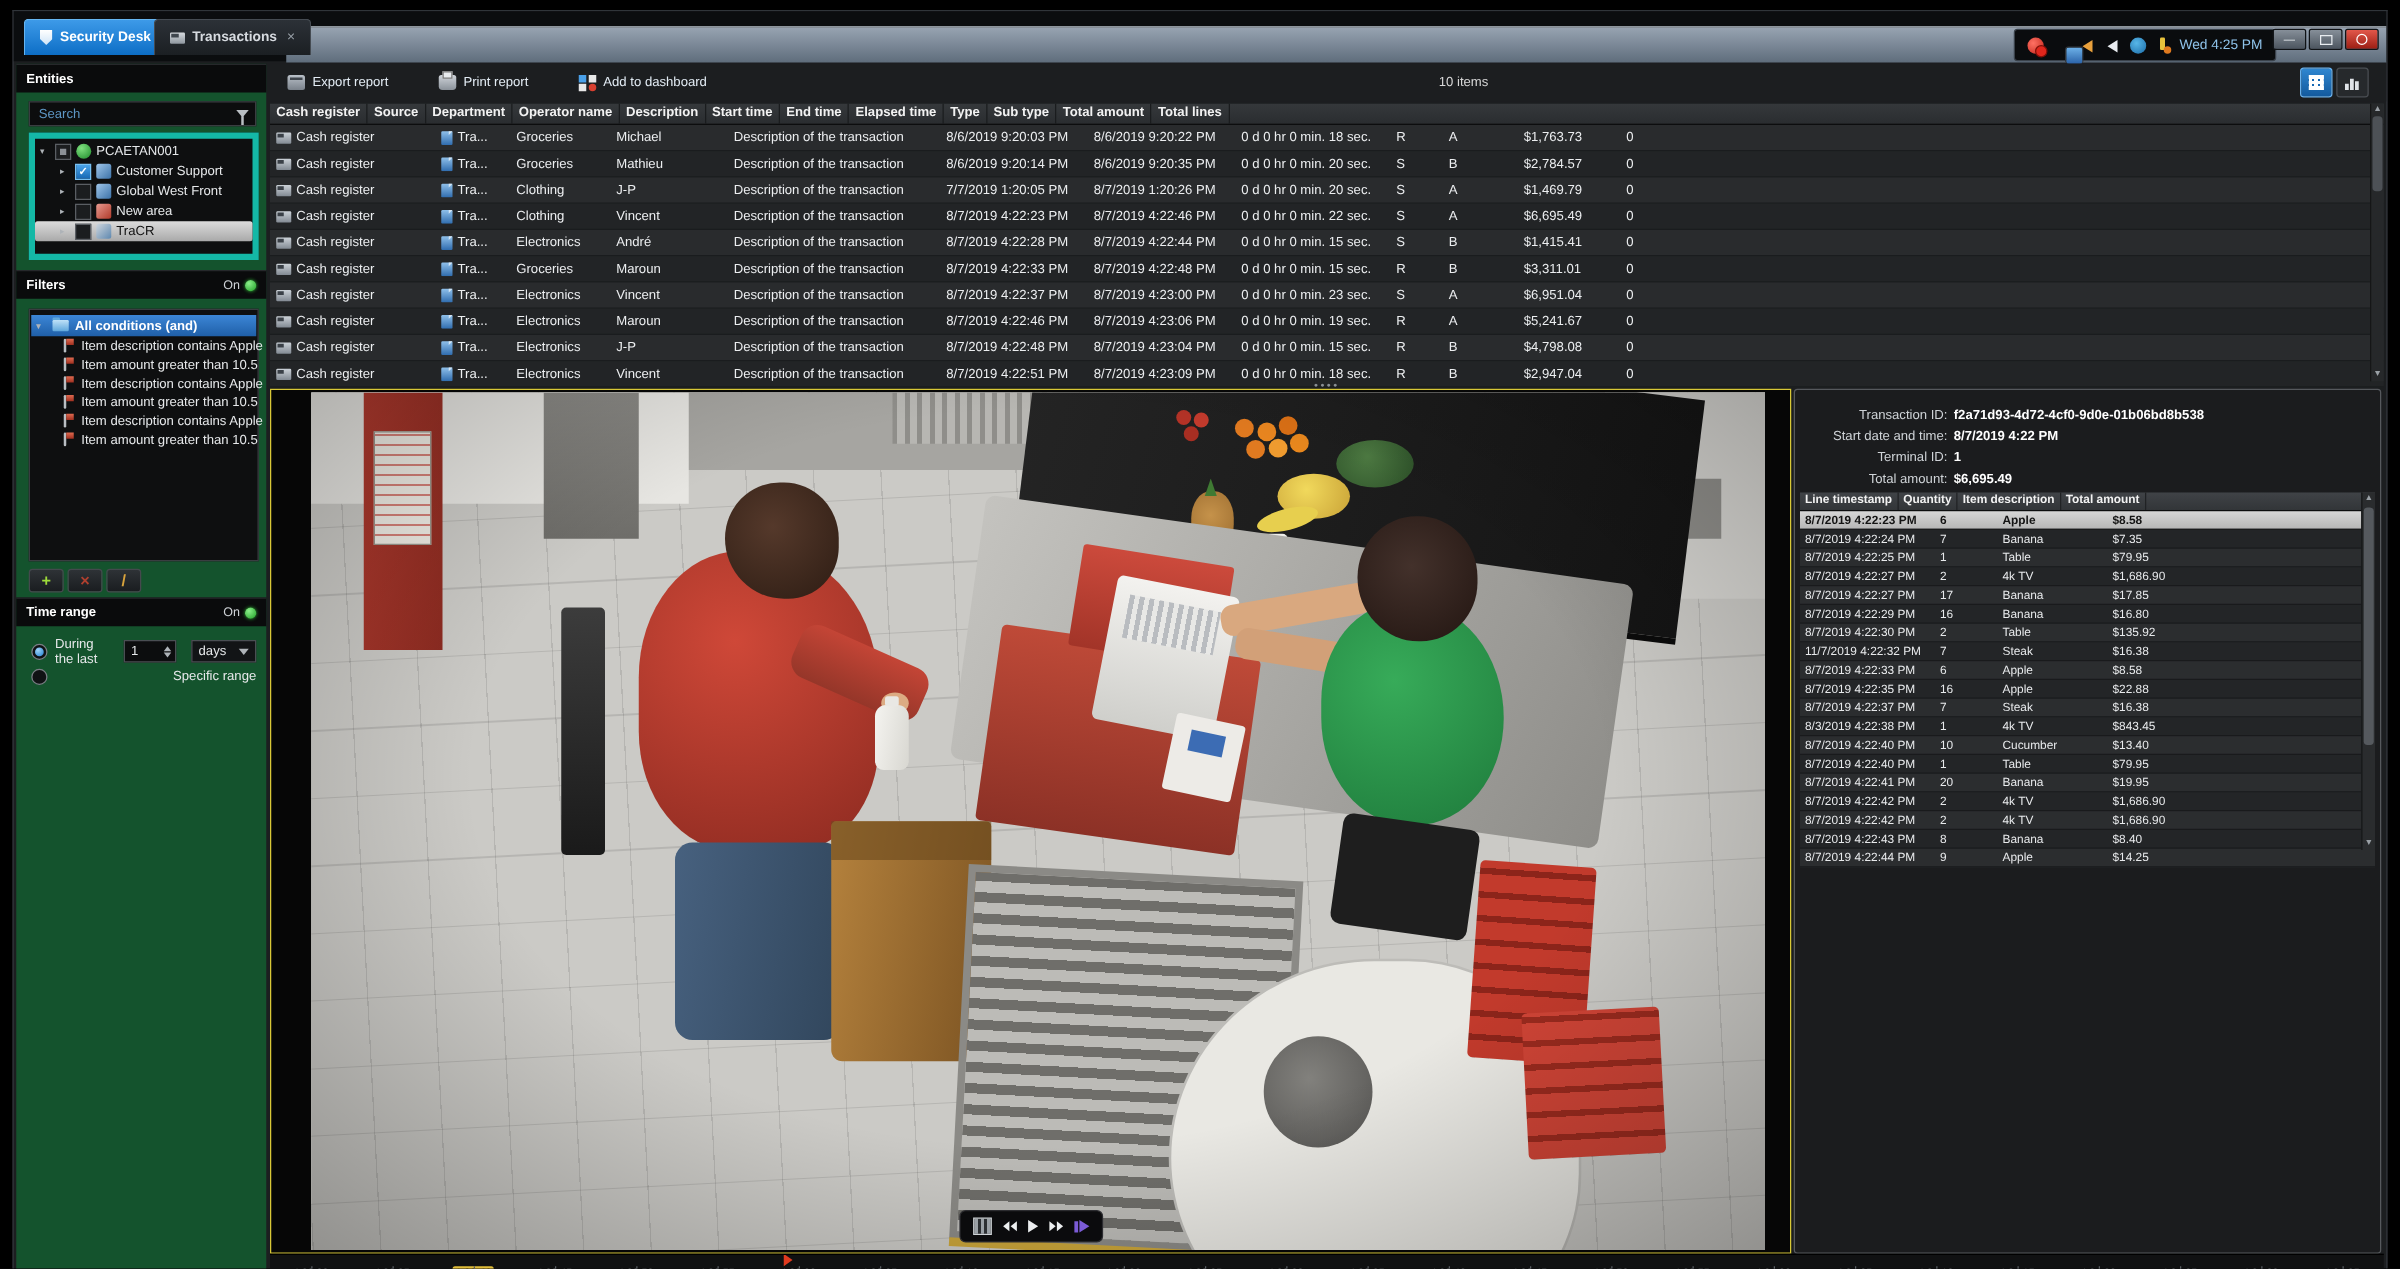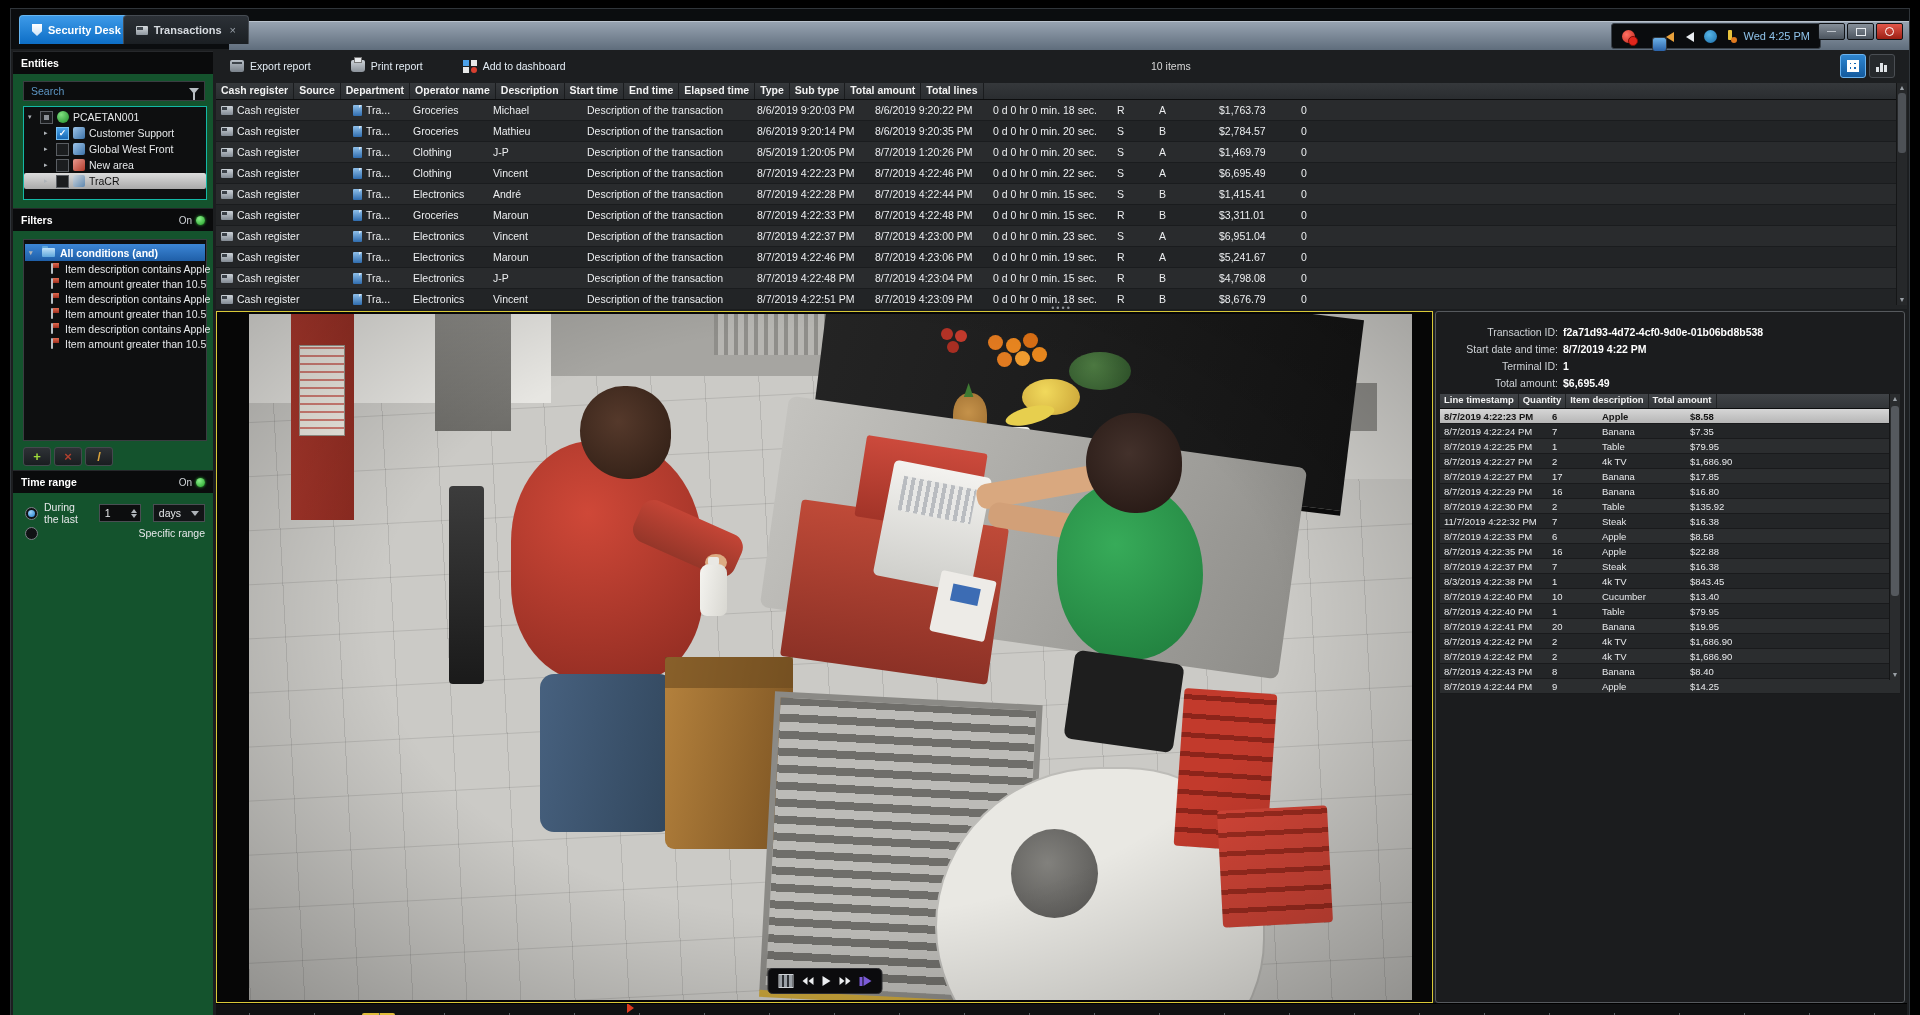--- a/index.html
+++ b/index.html
@@ -49,21 +49,21 @@
   .sec-head{display:flex;align-items:center;justify-content:space-between;background:#0a0b0c;
     padding:5px 8px;font-size:10.5px;font-weight:bold;color:#fff;border-top:1px solid #26282b;}
   .on-flag{display:flex;align-items:center;gap:4px;font-weight:normal;color:#cfd3d7;font-size:10px;}
   .led{width:9px;height:9px;border-radius:50%;background:radial-gradient(circle at 35% 30%,#8af08a,#1f9e25);box-shadow:0 0 3px #2fbf36;}
   .searchbox{margin:7px 8px 5px 10px;height:18px;background:#0c0d0e;border:1px solid #3a3d41;
     display:flex;align-items:center;padding:0 5px;}
   .searchbox input{flex:1;background:none;border:none;outline:none;color:#7fb3d8;font-size:10.5px;font-family:inherit;}
   .searchbox input::placeholder{color:#5d96c4;}
   .funnel{width:0;height:0;border-left:5px solid transparent;border-right:5px solid transparent;border-top:6px solid #b9bec3;position:relative;}
   .funnel::after{content:"";position:absolute;left:-1px;top:-1px;width:2px;height:7px;background:#b9bec3;}
-  .treebox{margin:0 6px 8px 10px;background:#0e0f10;border:1px solid #14b8a6;padding:2px 0;min-height:88px;}
+  .treebox{margin:0 6px 8px 10px;background:#0e0f10;border:5px solid #14b8a6;padding:2px 0;min-height:88px;}
   .trow{display:flex;align-items:center;gap:4px;height:16px;padding:0 4px;font-size:10.5px;color:#e6e8ea;white-space:nowrap;}
   .trow[data-level="1"]{padding-left:20px;}
   .trow[data-selected="true"]{background:linear-gradient(#dcdcdc,#a9a9a9);color:#111;border-radius:2px;}
   .twisty{color:#aeb3b8;font-size:7px;width:8px;}
   .cbx{width:11px;height:11px;border:1px solid #5a5e63;background:#1b1d1f;display:flex;align-items:center;justify-content:center;flex:none;}
   .trow[data-checkbox="checked"] .cbx{background:linear-gradient(#4aa3e8,#1668b4);border-color:#77c0f2;}
   .trow[data-checkbox="checked"] .cbx::after{content:"✓";color:#fff;font-size:9px;font-weight:bold;}
   .trow[data-checkbox="partial"] .cbx::after{content:"";width:5px;height:5px;background:#8b9096;}
   .ticon{width:12px;height:12px;border-radius:2px;flex:none;}
   .trow[data-icon="server-icon"] .ticon{border-radius:50%;background:radial-gradient(circle at 35% 30%,#7fe07f,#1d8a2a);}
@@ -504,21 +504,21 @@
               <span class="reg-ic"></span>
               <span>Cash register</span>
             </span>
           <span class="td c1">
               <span class="src-ic"></span>
               <span>Tra...</span>
             </span>
           <span class="td c2">Clothing</span>
           <span class="td c3">J-P</span>
           <span class="td c4">Description of the transaction</span>
-          <span class="td c5">8/5/2019 1:20:05 PM</span>
+          <span class="td c5">7/7/2019 1:20:05 PM</span>
           <span class="td c6">8/7/2019 1:20:26 PM</span>
           <span class="td c7">0 d 0 hr 0 min. 20 sec.</span>
           <span class="td c8">S</span>
           <span class="td c9">A</span>
           <span class="td c10">$1,469.79</span>
           <span class="td c11">0</span>
         </div>
 
         <div class="trowm">
           <span class="td c0">
@@ -656,21 +656,21 @@
               <span>Tra...</span>
             </span>
           <span class="td c2">Electronics</span>
           <span class="td c3">Vincent</span>
           <span class="td c4">Description of the transaction</span>
           <span class="td c5">8/7/2019 4:22:51 PM</span>
           <span class="td c6">8/7/2019 4:23:09 PM</span>
           <span class="td c7">0 d 0 hr 0 min. 18 sec.</span>
           <span class="td c8">R</span>
           <span class="td c9">B</span>
-          <span class="td c10">$8,676.79</span>
+          <span class="td c10">$2,947.04</span>
           <span class="td c11">0</span>
         </div>
 
     </div>
     <div class="vscroll">
       <span class="a" style="top:1px">▲</span>
       <span class="thumb"></span>
       <span class="a" style="bottom:1px">▼</span>
     </div>
   </div>

